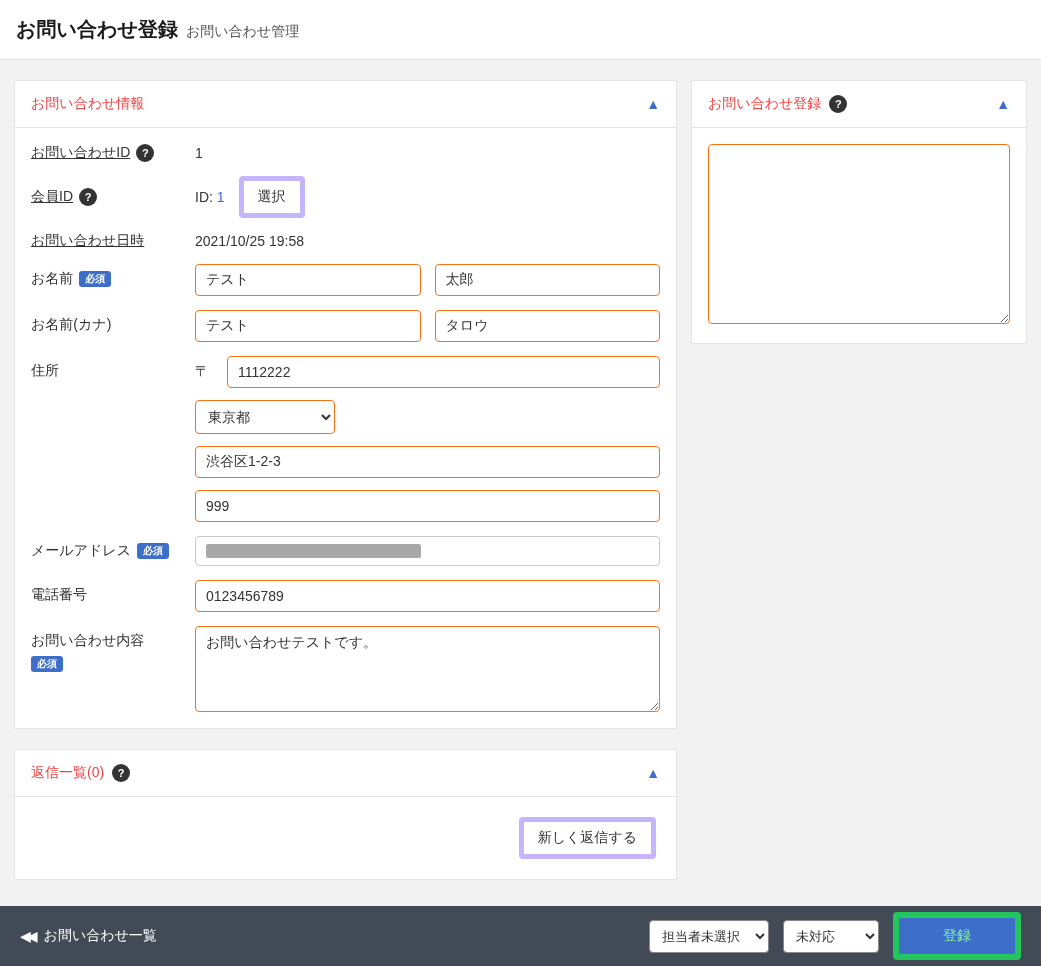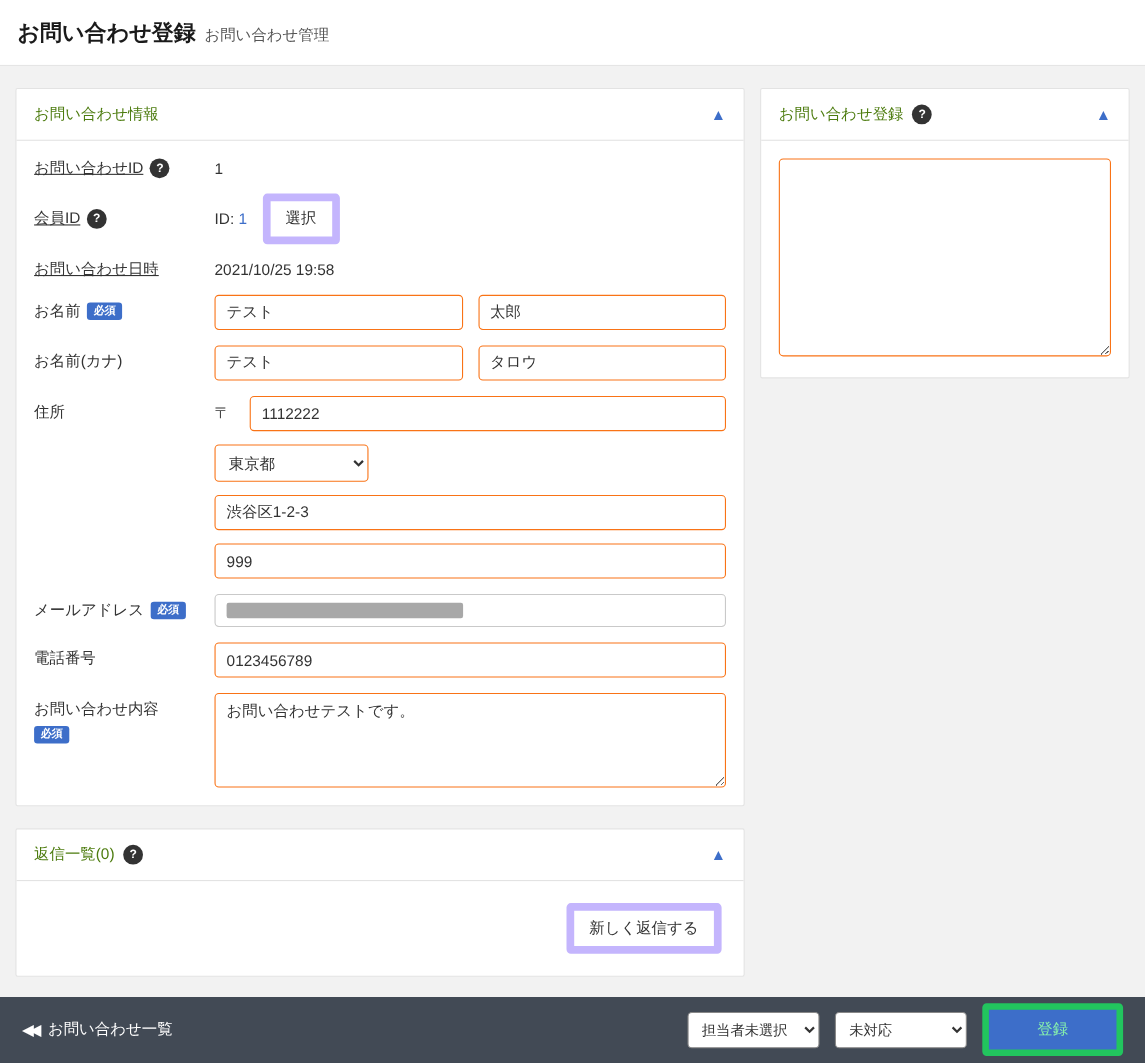--- a/index.html
+++ b/index.html
@@ -55,21 +55,21 @@
     padding: 14px 16px;
     border-bottom: 1px solid #e3e3e3;
   }
   .card-header-left {
     display: flex;
     align-items: center;
     gap: 8px;
   }
   .card-title {
     font-size: 14px;
-    color: #4d7c0f;
+    color: #ef4444;
     font-weight: 400;
   }
   .chevron-up {
     color: #3d6ec9;
     cursor: pointer;
     font-size: 14px;
   }
   .help-icon {
     display: inline-flex;
     align-items: center;
@@ -156,21 +156,21 @@
     color: #333;
     margin-right: 4px;
   }
   .zip-input { width: 172px; }
   .pref-select { width: 140px; }
   .addr-input, .full-input { width: 472px; max-width: 100%; }
   .btn {
     display: inline-block;
     padding: 7px 14px;
     font-size: 14px;
-    border: 7px solid #c4b5fd;
+    border: 5px solid #c4b5fd;
     border-radius: 4px;
     background: #fff;
     color: #333;
     cursor: pointer;
     font-family: inherit;
   }
   .link {
     color: #3d6ec9;
     text-decoration: none;
   }
@@ -411,18 +411,18 @@
 
 <div class="footer">
   <div class="footer-left">
     <span class="dbl-chevron">◀◀</span>
     <span class="text">お問い合わせ一覧</span>
   </div>
   <div class="footer-right">
     <select class="footer-select" style="width:120px">
       <option>担当者未選択</option>
     </select>
-    <select class="footer-select" style="width:120px">
+    <select class="footer-select" style="width:96px">
       <option>未対応</option>
     </select>
     <button class="btn-primary">登録</button>
   </div>
 </div>
 
 </body></html>

